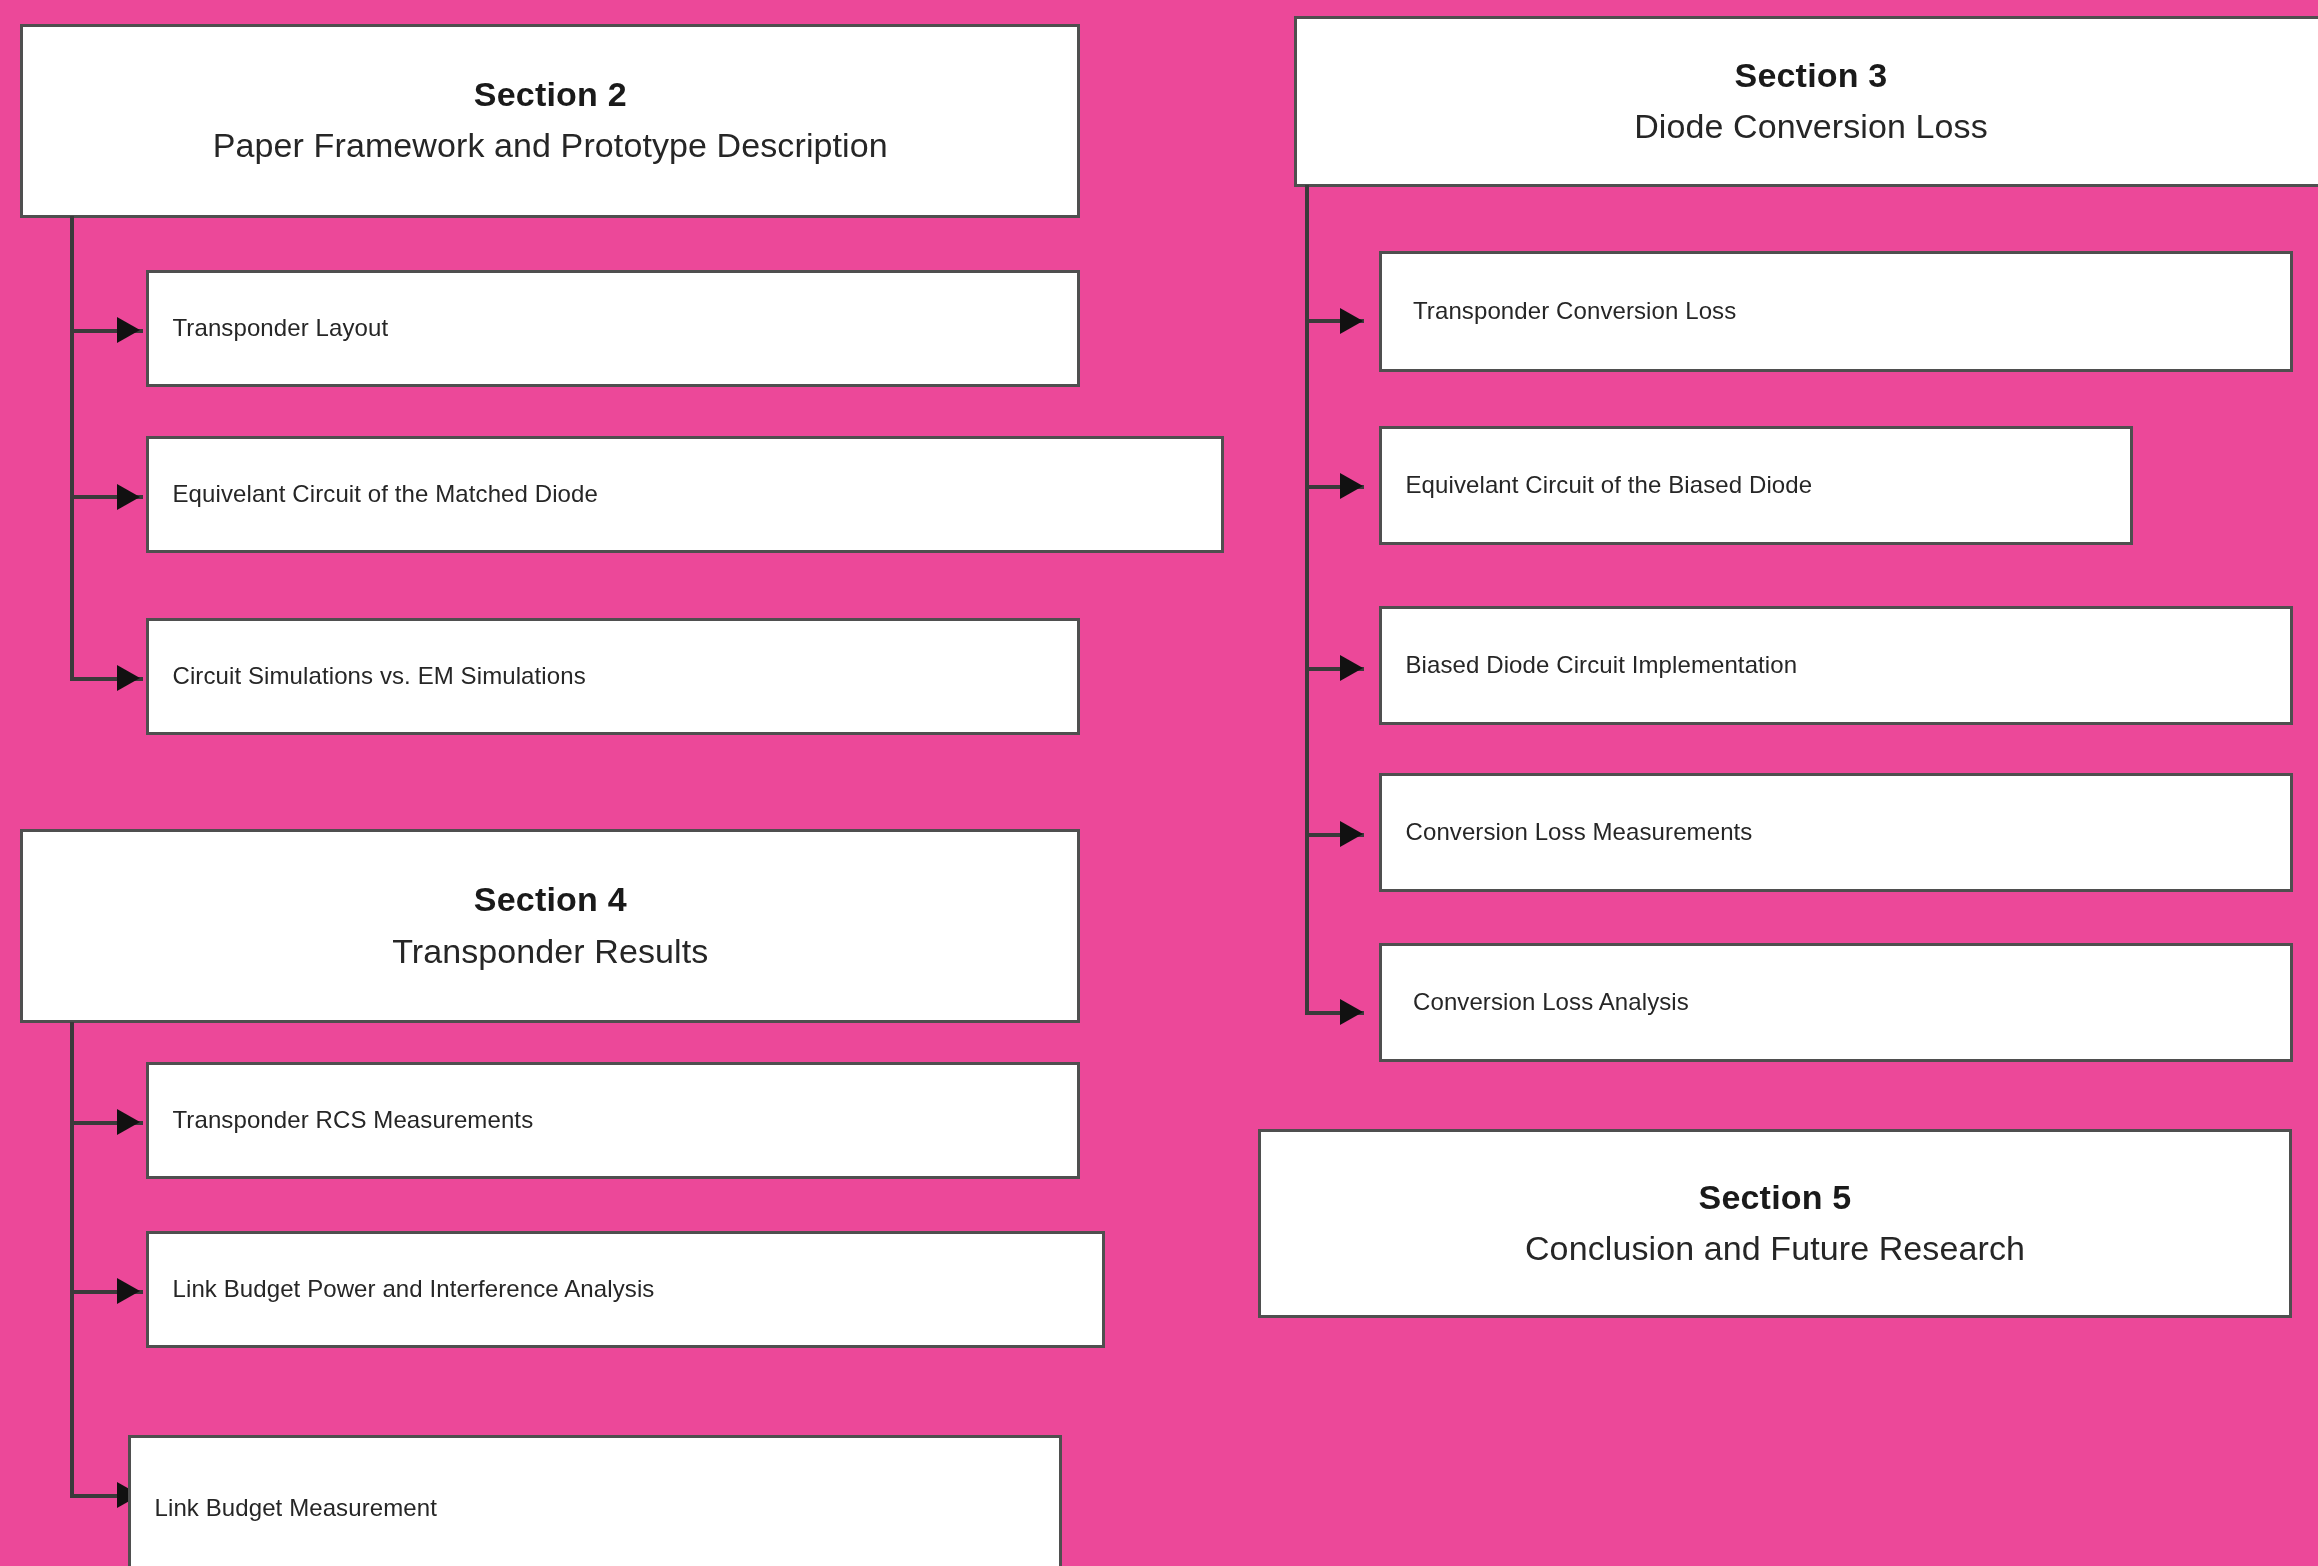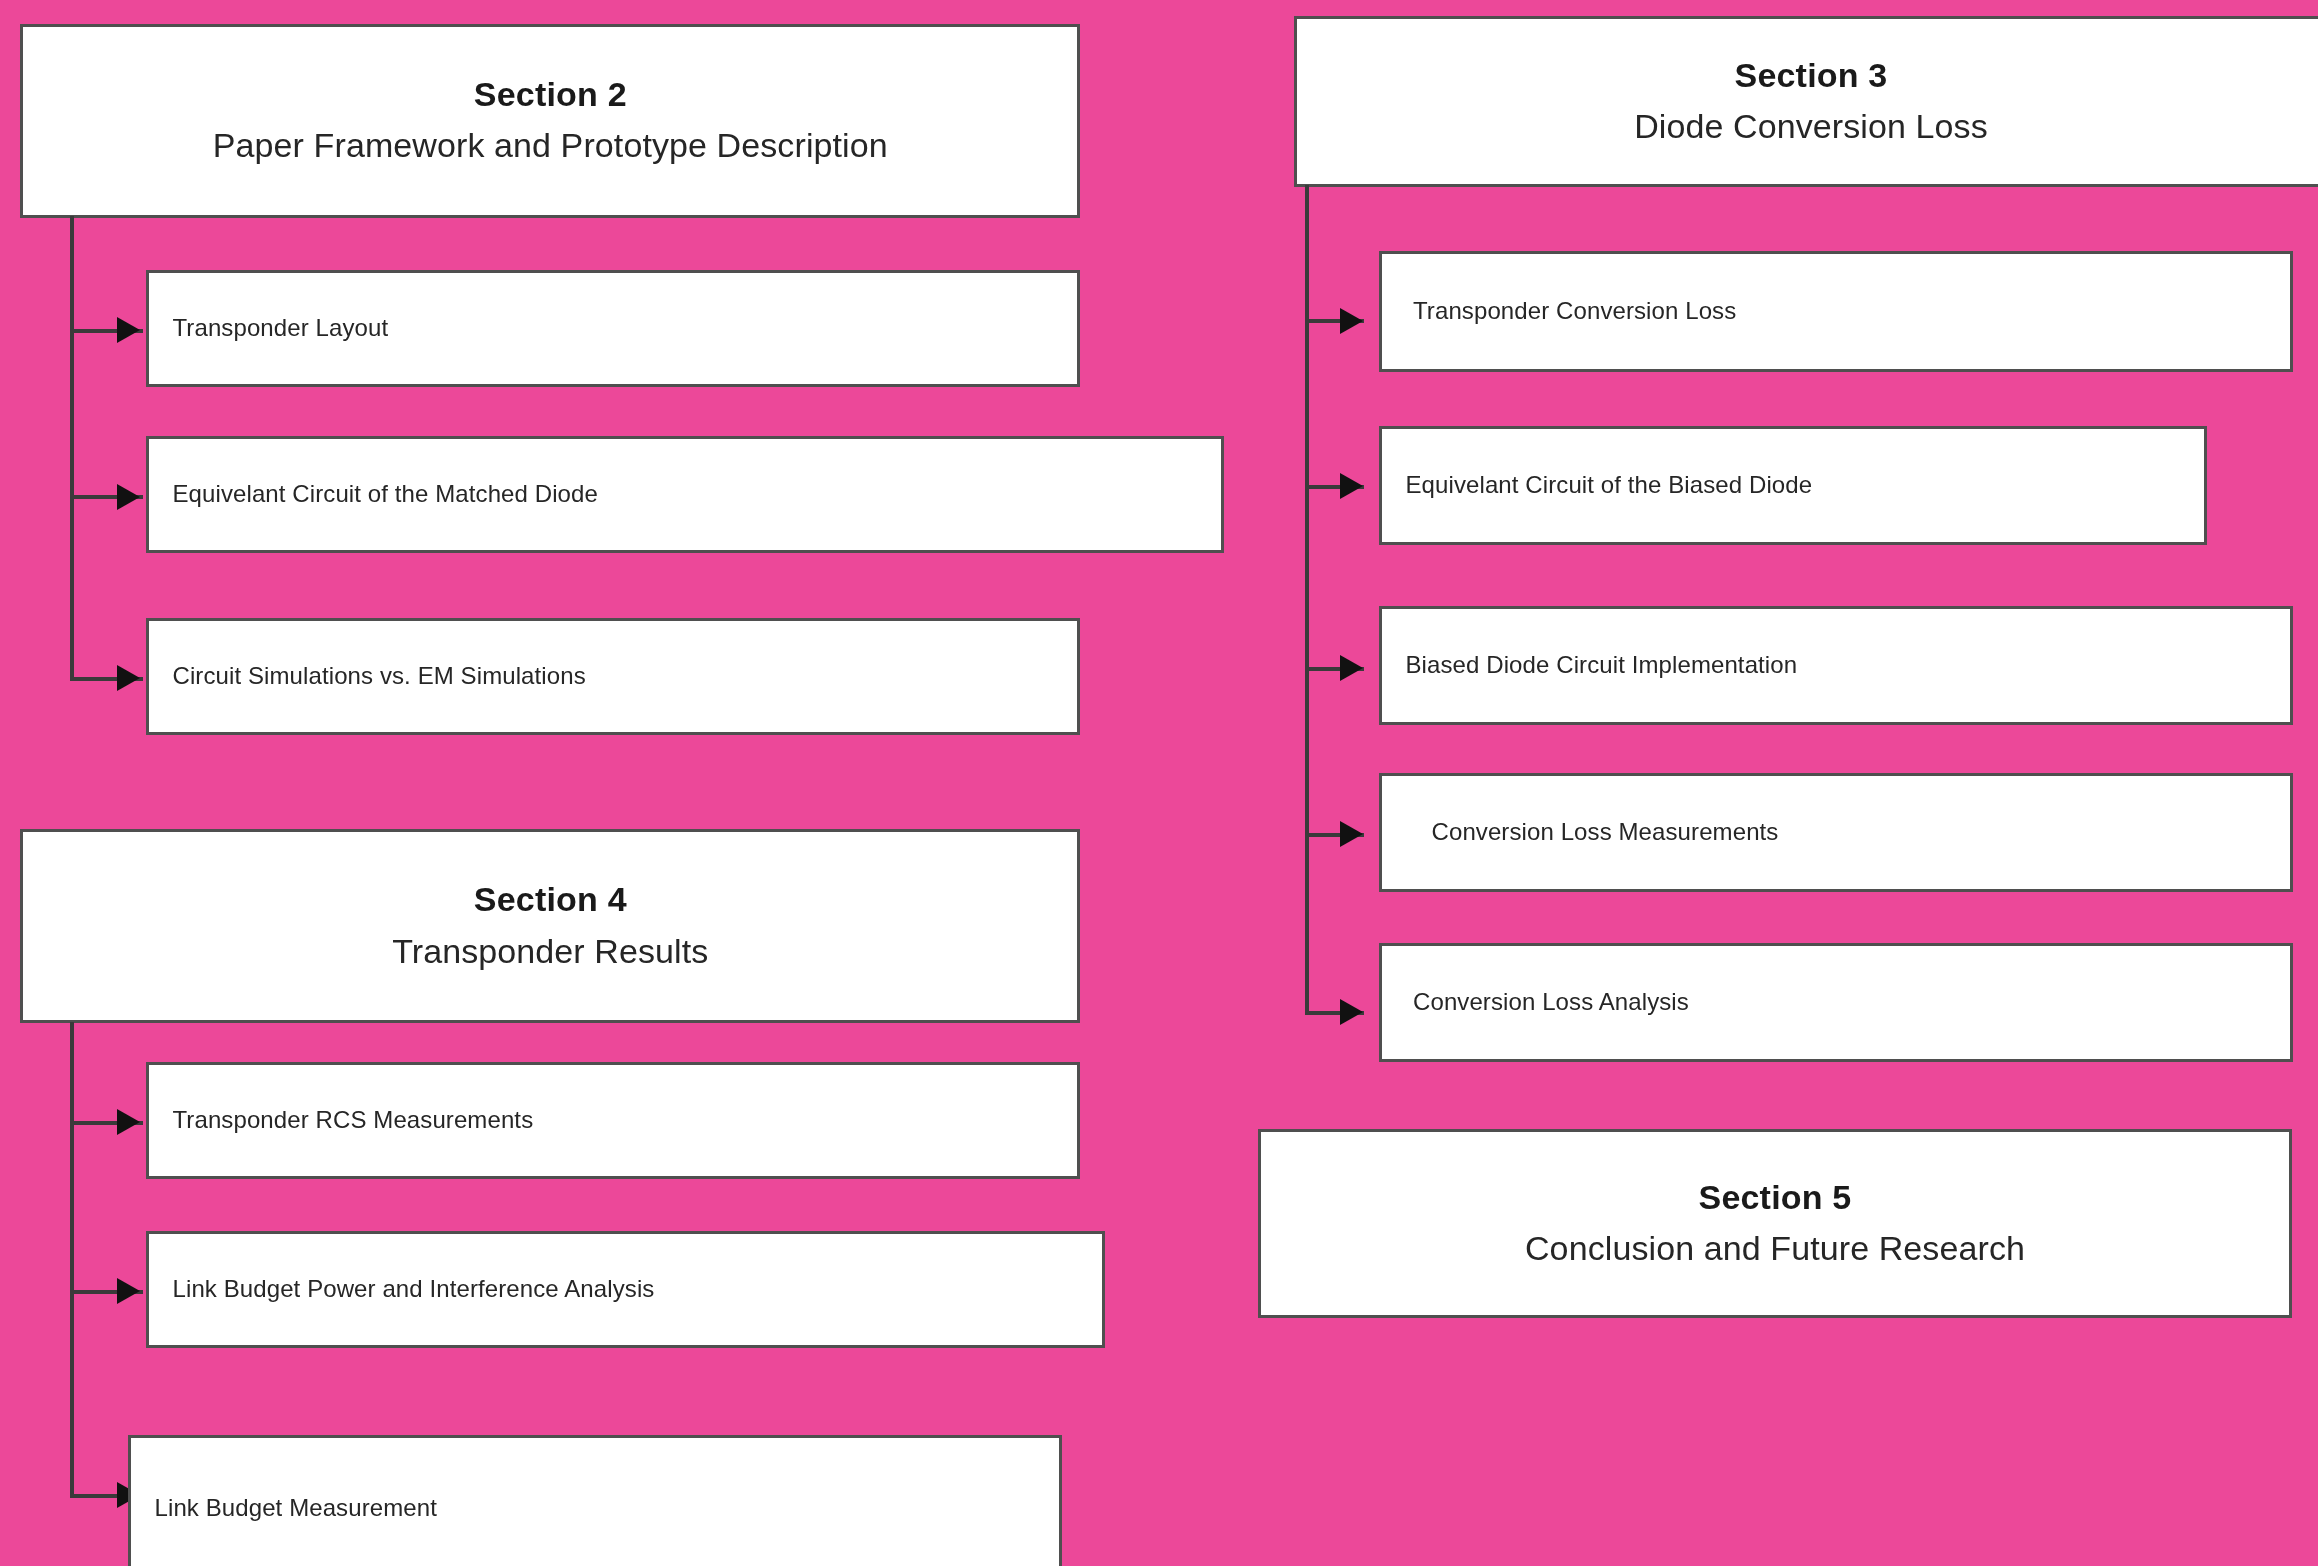--- a/index.html
+++ b/index.html
@@ -154,29 +154,29 @@
   <div class="arrow-head" style="left:1340px; top:655px;"></div>
   <div class="h-line" style="left:1305px; top:833px; width:59px;"></div>
   <div class="arrow-head" style="left:1340px; top:821px;"></div>
   <div class="h-line" style="left:1305px; top:1011px; width:59px;"></div>
   <div class="arrow-head" style="left:1340px; top:999px;"></div>
 
   <div class="box leaf-box" style="left:1379px; top:251px; width:914px; height:121px;">
     <div class="leaf-label indent-extra">Transponder Conversion Loss</div>
   </div>
 
-  <div class="box leaf-box" style="left:1379px; top:426px; width:828px; height:119px;">
+  <div class="box leaf-box" style="left:1379px; top:426px; width:754px; height:119px;">
     <div class="leaf-label">Equivelant Circuit of the Biased Diode</div>
   </div>
 
   <div class="box leaf-box" style="left:1379px; top:606px; width:914px; height:119px;">
     <div class="leaf-label">Biased Diode Circuit Implementation</div>
   </div>
 
-  <div class="box leaf-box" style="left:1379px; top:773px; width:914px; height:119px;padding-left:26px;">
+  <div class="box leaf-box" style="left:1379px; top:773px; width:914px; height:119px;">
     <div class="leaf-label">Conversion Loss Measurements</div>
   </div>
 
   <div class="box leaf-box" style="left:1379px; top:943px; width:914px; height:119px;">
     <div class="leaf-label indent-extra">Conversion Loss Analysis</div>
   </div>
 
   <div class="box header-box" style="left:1258px; top:1129px; width:1034px; height:189px;">
     <div class="section-title">Section 5</div>
     <div class="section-subtitle">Conclusion and Future Research</div>

